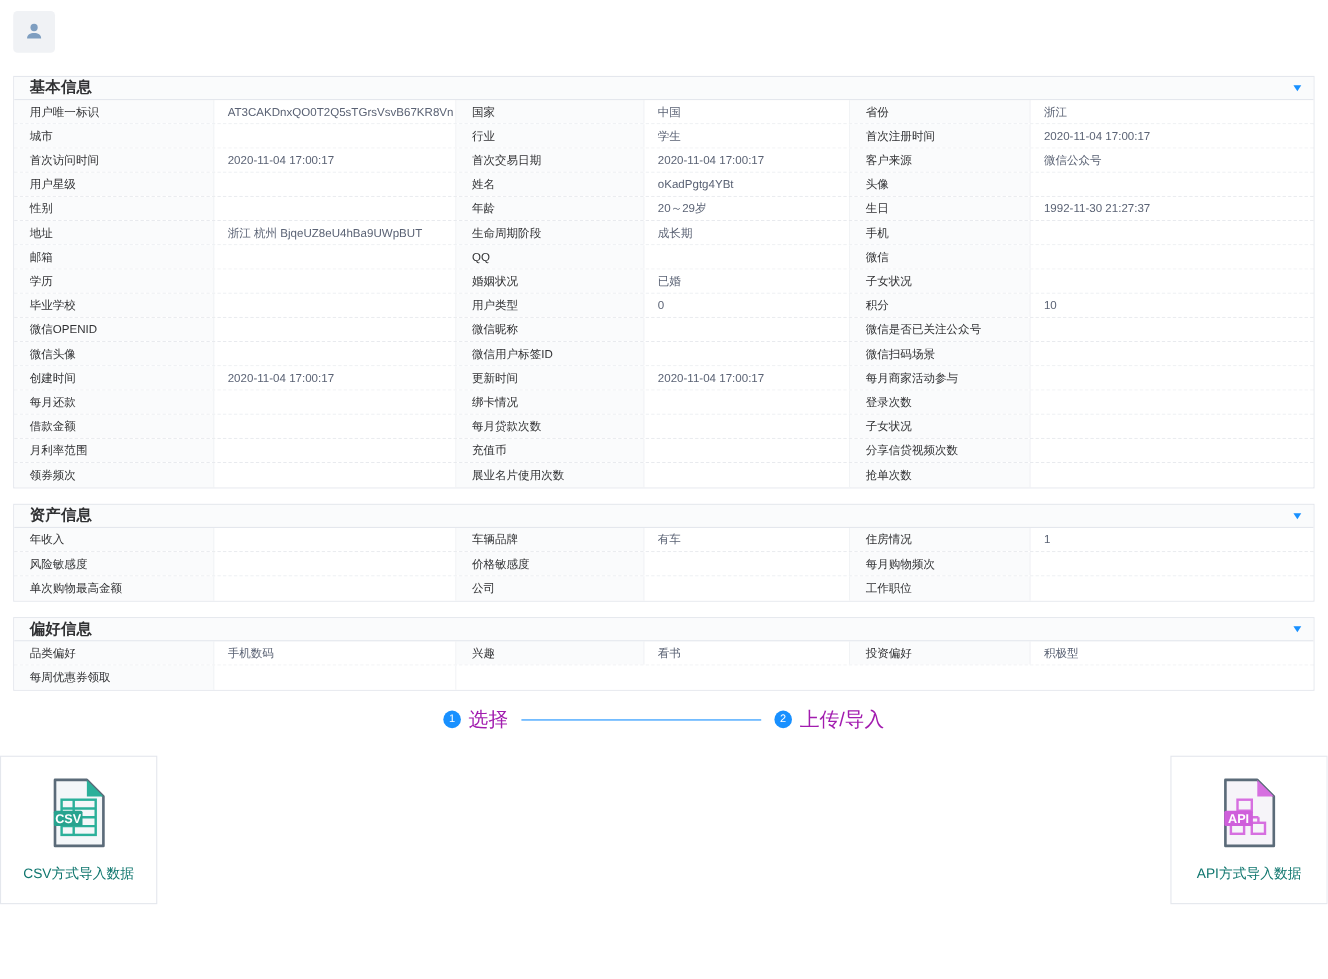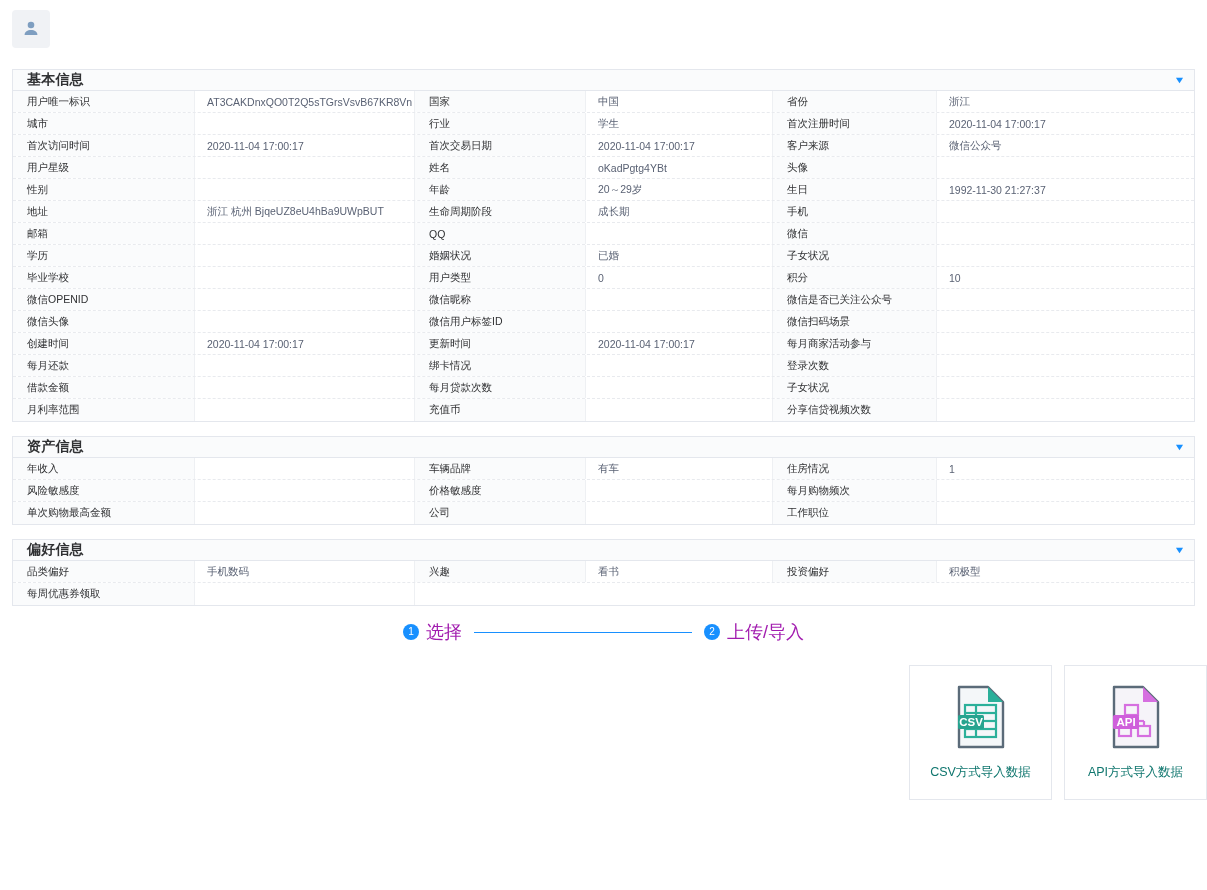--- a/index.html
+++ b/index.html
@@ -118,21 +118,21 @@
     margin-left: 7px; white-space: nowrap;
   }
   .step-line {
     width: 218px; height: 1px; background: #1890ff;
     margin: 0 12px;
   }
 
   
   .cards {
     margin-top: 21px;
-    display: flex; justify-content: flex-end; gap: 12px;
+    display: flex; justify-content: space-between; gap: 12px;
   }
   .card {
     width: 143px; height: 135px;
     border: 1px solid #e4e7ed;
     background: #ffffff;
     display: flex; flex-direction: column;
     align-items: center; justify-content: center;
     cursor: pointer;
   }
   .card-icon { width: 62px; height: 66px; margin-bottom: 14px; }
@@ -267,20 +267,28 @@
         <div class="cell cell-value v2"></div>
         <div class="cell cell-label l3">子女状况</div>
         <div class="cell cell-value grow"></div>
       </div>
       <div class="row">
         <div class="cell cell-label">月利率范围</div>
         <div class="cell cell-value"></div>
         <div class="cell cell-label l2">充值币</div>
         <div class="cell cell-value v2"></div>
         <div class="cell cell-label l3">分享信贷视频次数</div>
+        <div class="cell cell-value grow"></div>
+      </div>
+      <div class="row">
+        <div class="cell cell-label">领券频次</div>
+        <div class="cell cell-value"></div>
+        <div class="cell cell-label l2">展业名片使用次数</div>
+        <div class="cell cell-value v2"></div>
+        <div class="cell cell-label l3">抢单次数</div>
         <div class="cell cell-value grow"></div>
       </div>
     </div>
     <div class="panel panel-asset" id="panel-asset">
       <div class="panel-header">
         <span class="panel-title">资产信息</span>
         <span class="caret">▼</span>
       </div>
       <div class="row">
         <div class="cell cell-label">年收入</div>

